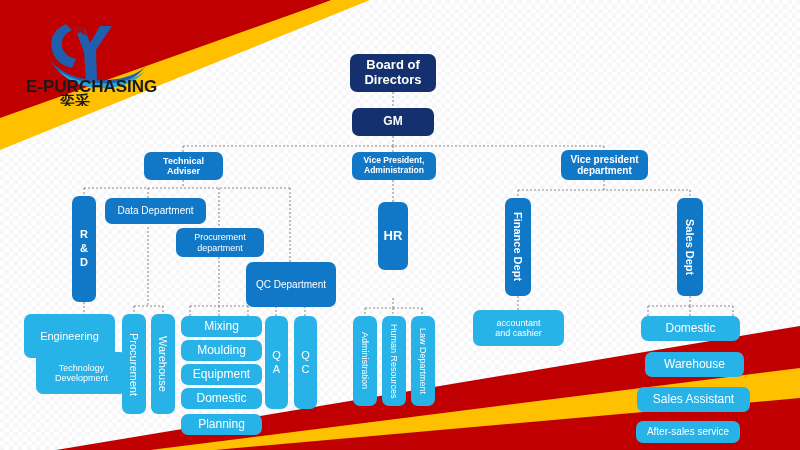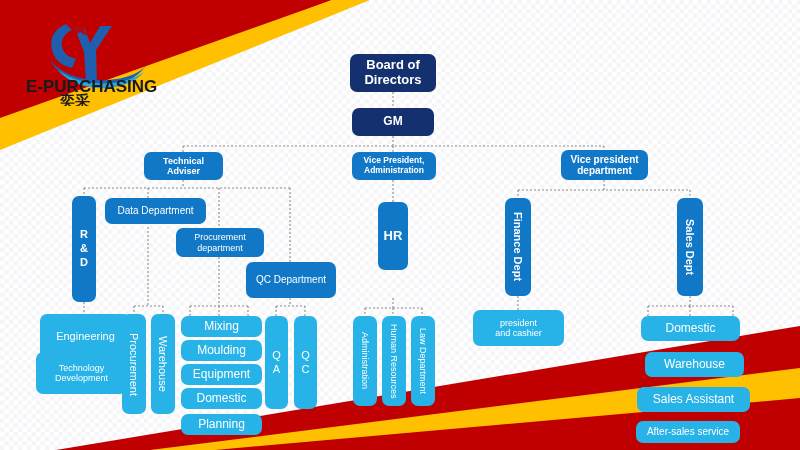--- a/index.html
+++ b/index.html
@@ -204,25 +204,25 @@
 
     <div class="node lvl-blue" style="left:105px; top:198px; width:101px; height:26px; font-size:10px; font-weight:normal;">
       <span>Data Department</span>
     </div>
 
     <div class="node lvl-blue" style="left:176px; top:228px; width:88px; height:29px; font-size:9px; font-weight:normal; flex-direction:column;">
       <span>Procurement</span>
       <span>department</span>
     </div>
 
-    <div class="node lvl-blue" style="left:246px; top:262px; width:90px; height:36px; font-size:10px; font-weight:normal;">
+    <div class="node lvl-blue" style="left:246px; top:262px; width:90px; height:45px; font-size:10px; font-weight:normal;">
       <span>QC Department</span>
     </div>
 
-    <div class="node lvl-cyan" style="left:24px; top:314px; width:91px; height:44px; font-size:11px;margin-left:16px;">
+    <div class="node lvl-cyan" style="left:24px; top:314px; width:91px; height:44px; font-size:11px;">
       <span>Engineering</span>
     </div>
 
     <div class="node lvl-cyan" style="left:36px; top:352px; width:91px; height:42px; font-size:9px; flex-direction:column;">
       <span>Technology</span>
       <span>Development</span>
     </div>
 
     <div class="node lvl-cyan vert" style="left:122px; top:314px; width:24px; height:100px; font-size:11px;">
       <span>Procurement</span>
@@ -269,21 +269,21 @@
     </div>
     <div class="node lvl-cyan vert" style="left:411px; top:316px; width:24px; height:90px; font-size:9px;">
       <span>Law Department</span>
     </div>
 
     <div class="node lvl-blue vert" style="left:505px; top:198px; width:26px; height:98px; font-size:11px;">
       <span>Finance Dept</span>
     </div>
 
     <div class="node lvl-cyan" style="left:473px; top:310px; width:91px; height:36px; font-size:9px; flex-direction:column;">
-      <span>president</span>
+      <span>accountant</span>
       <span>and cashier</span>
     </div>
 
     <div class="node lvl-blue vert" style="left:677px; top:198px; width:26px; height:98px; font-size:11px;">
       <span>Sales Dept</span>
     </div>
 
     <div class="node lvl-cyan" style="left:641px; top:316px; width:99px; height:25px; font-size:12px;">
       <span>Domestic</span>
     </div>

